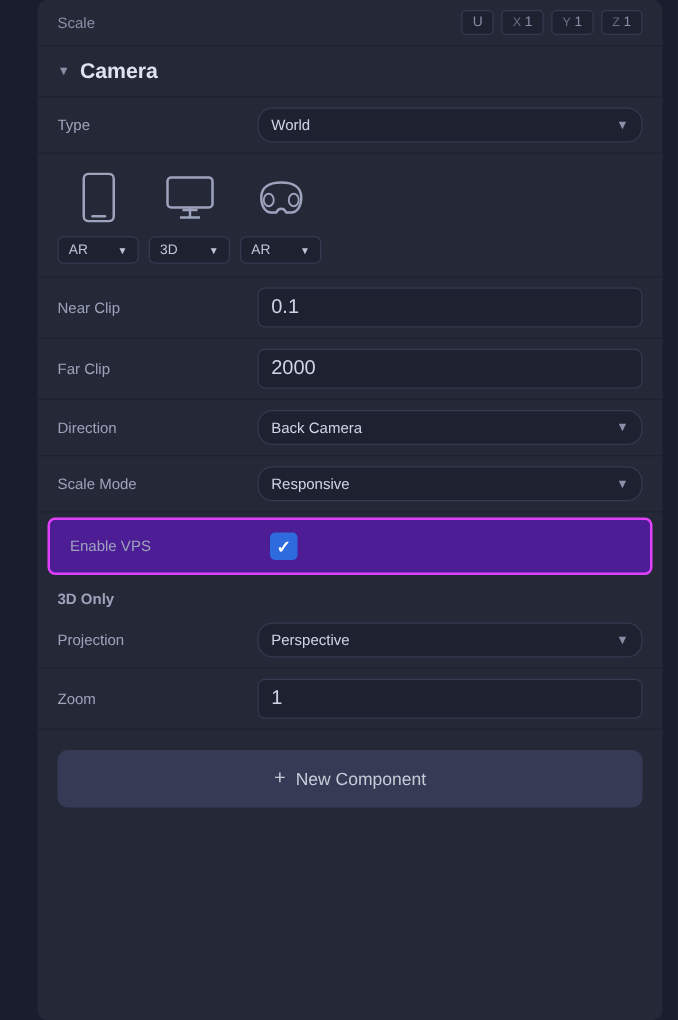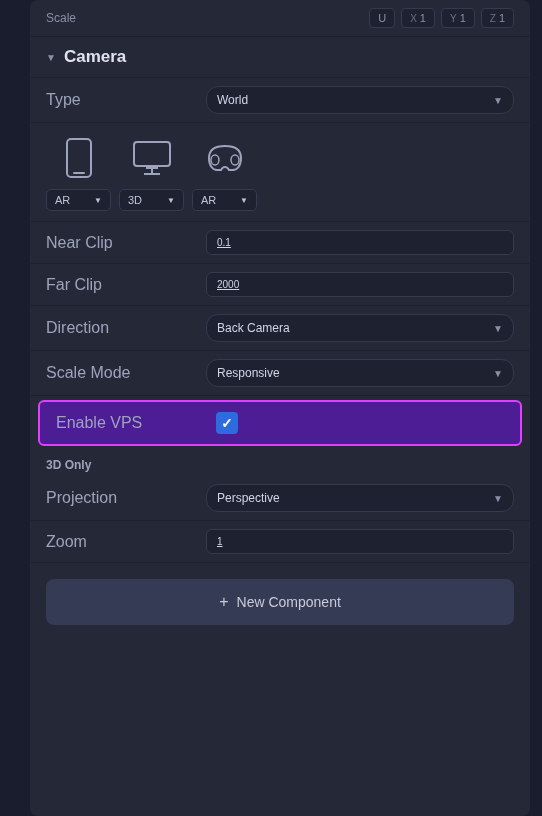--- a/index.html
+++ b/index.html
@@ -65,21 +65,21 @@
       display: flex;
       align-items: center;
       padding: 8px 16px;
       border-bottom: 1px solid #1e2130;
       min-height: 40px;
     }
 
     .field-label {
       width: 160px;
       color: #9da3bc;
-      font-size: 16px;
+      font-size: 12px;
       flex-shrink: 0;
     }
 
     .field-control {
       flex: 1;
     }
 
     .dropdown {
       background: #1e2130;
       border: 1px solid #353a50;
@@ -98,23 +98,22 @@
       color: #8a8fa8;
       font-size: 10px;
     }
 
     .input-field {
       background: #1e2130;
       border: 1px solid #353a50;
       border-radius: 6px;
       padding: 6px 10px;
       color: #d0d4e8;
-      font-size: 10px;
+      font-size: 16px;
       width: 100%;
-      text-decoration: underline;
     }
 
     
     .device-icons-row {
       display: flex;
       padding: 10px 16px;
       gap: 8px;
       border-bottom: 1px solid #1e2130;
       justify-content: flex-start;
       align-items: center;

